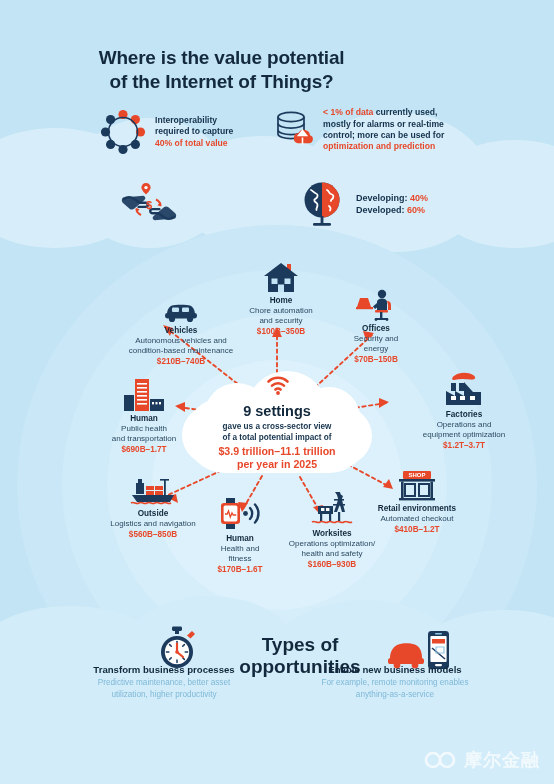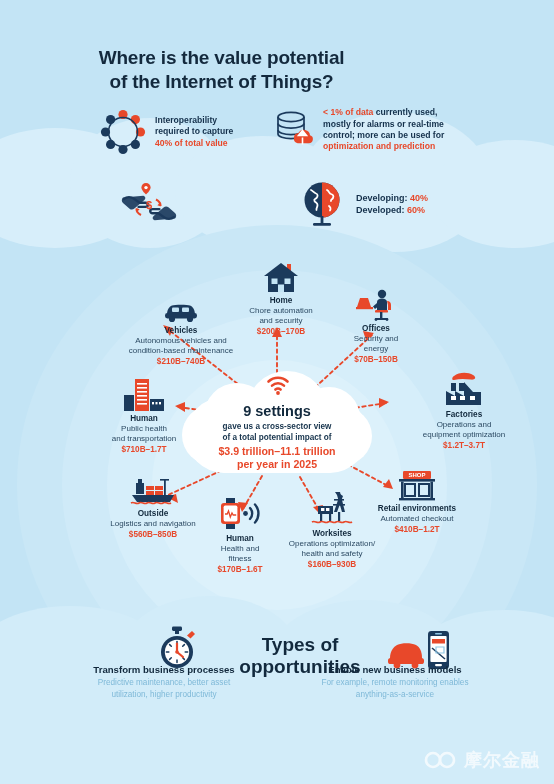--- a/index.html
+++ b/index.html
@@ -276,21 +276,21 @@
         <path d="M18 2 L35 15 H1 z" fill="#1b3a5c"></path>
         <rect x="5" y="14" width="26" height="17" fill="#1b3a5c"></rect>
         <rect x="8.5" y="17.5" width="6" height="5.5" fill="#c3e4f5"></rect>
         <rect x="21.5" y="17.5" width="6" height="5.5" fill="#c3e4f5"></rect>
         <rect x="15" y="23.5" width="6" height="7.5" fill="#c3e4f5"></rect>
       </svg>
     </div>
     <div class="nname">Home</div>
     <div class="ndesc">Chore automation</div>
     <div class="ndesc">and security</div>
-    <div class="nval">$200B–170B</div>
+    <div class="nval">$100B–350B</div>
   </div>
 
   <div class="node" id="node-offices">
     <div class="nicon">
       <svg width="42" height="32" viewBox="0 0 42 32">
         <path d="M2 18 L16 18 L13 9 L5 9 z" fill="#e8482a"></path>
         <rect x="1" y="18" width="17" height="2.2" fill="#e8482a"></rect>
         <circle cx="27" cy="5" r="4.2" fill="#1b3a5c"></circle>
         <path d="M22 13c0-2.2 2.2-3.6 5-3.6s5 1.4 5 3.6v8h-10z" fill="#1b3a5c"></path>
         <path d="M22 14 L18 17.5 L20 20 L24 17z" fill="#1b3a5c"></path>
@@ -325,21 +325,21 @@
         <g fill="#fff">
           <rect x="30" y="25" width="2" height="2.4"></rect>
           <rect x="33.5" y="25" width="2" height="2.4"></rect>
           <rect x="37" y="25" width="2" height="2.4"></rect>
         </g>
       </svg>
     </div>
     <div class="nname">Human</div>
     <div class="ndesc">Public health</div>
     <div class="ndesc">and transportation</div>
-    <div class="nval">$710B–1.7T</div>
+    <div class="nval">$690B–1.7T</div>
   </div>
 
   <div class="node" id="node-factories">
     <div class="nicon">
       <svg width="44" height="36" viewBox="0 0 44 36">
         <path d="M12 5c5-4 14-4 19-1 4 2.4 2 5-2 4.6-5-.5-11-1-17 .4-2 .5-2.6-2.4 0-4z" fill="#e8482a"></path>
         <rect x="9" y="12" width="5" height="8" fill="#1b3a5c"></rect>
         <rect x="17" y="12" width="5" height="8" fill="#1b3a5c"></rect>
         <path d="M4 34V20l9 5v-5l9 5V11l9 10h8v13z" fill="#1b3a5c"></path>
         <rect x="9" y="25" width="5" height="4" fill="#fff"></rect>

